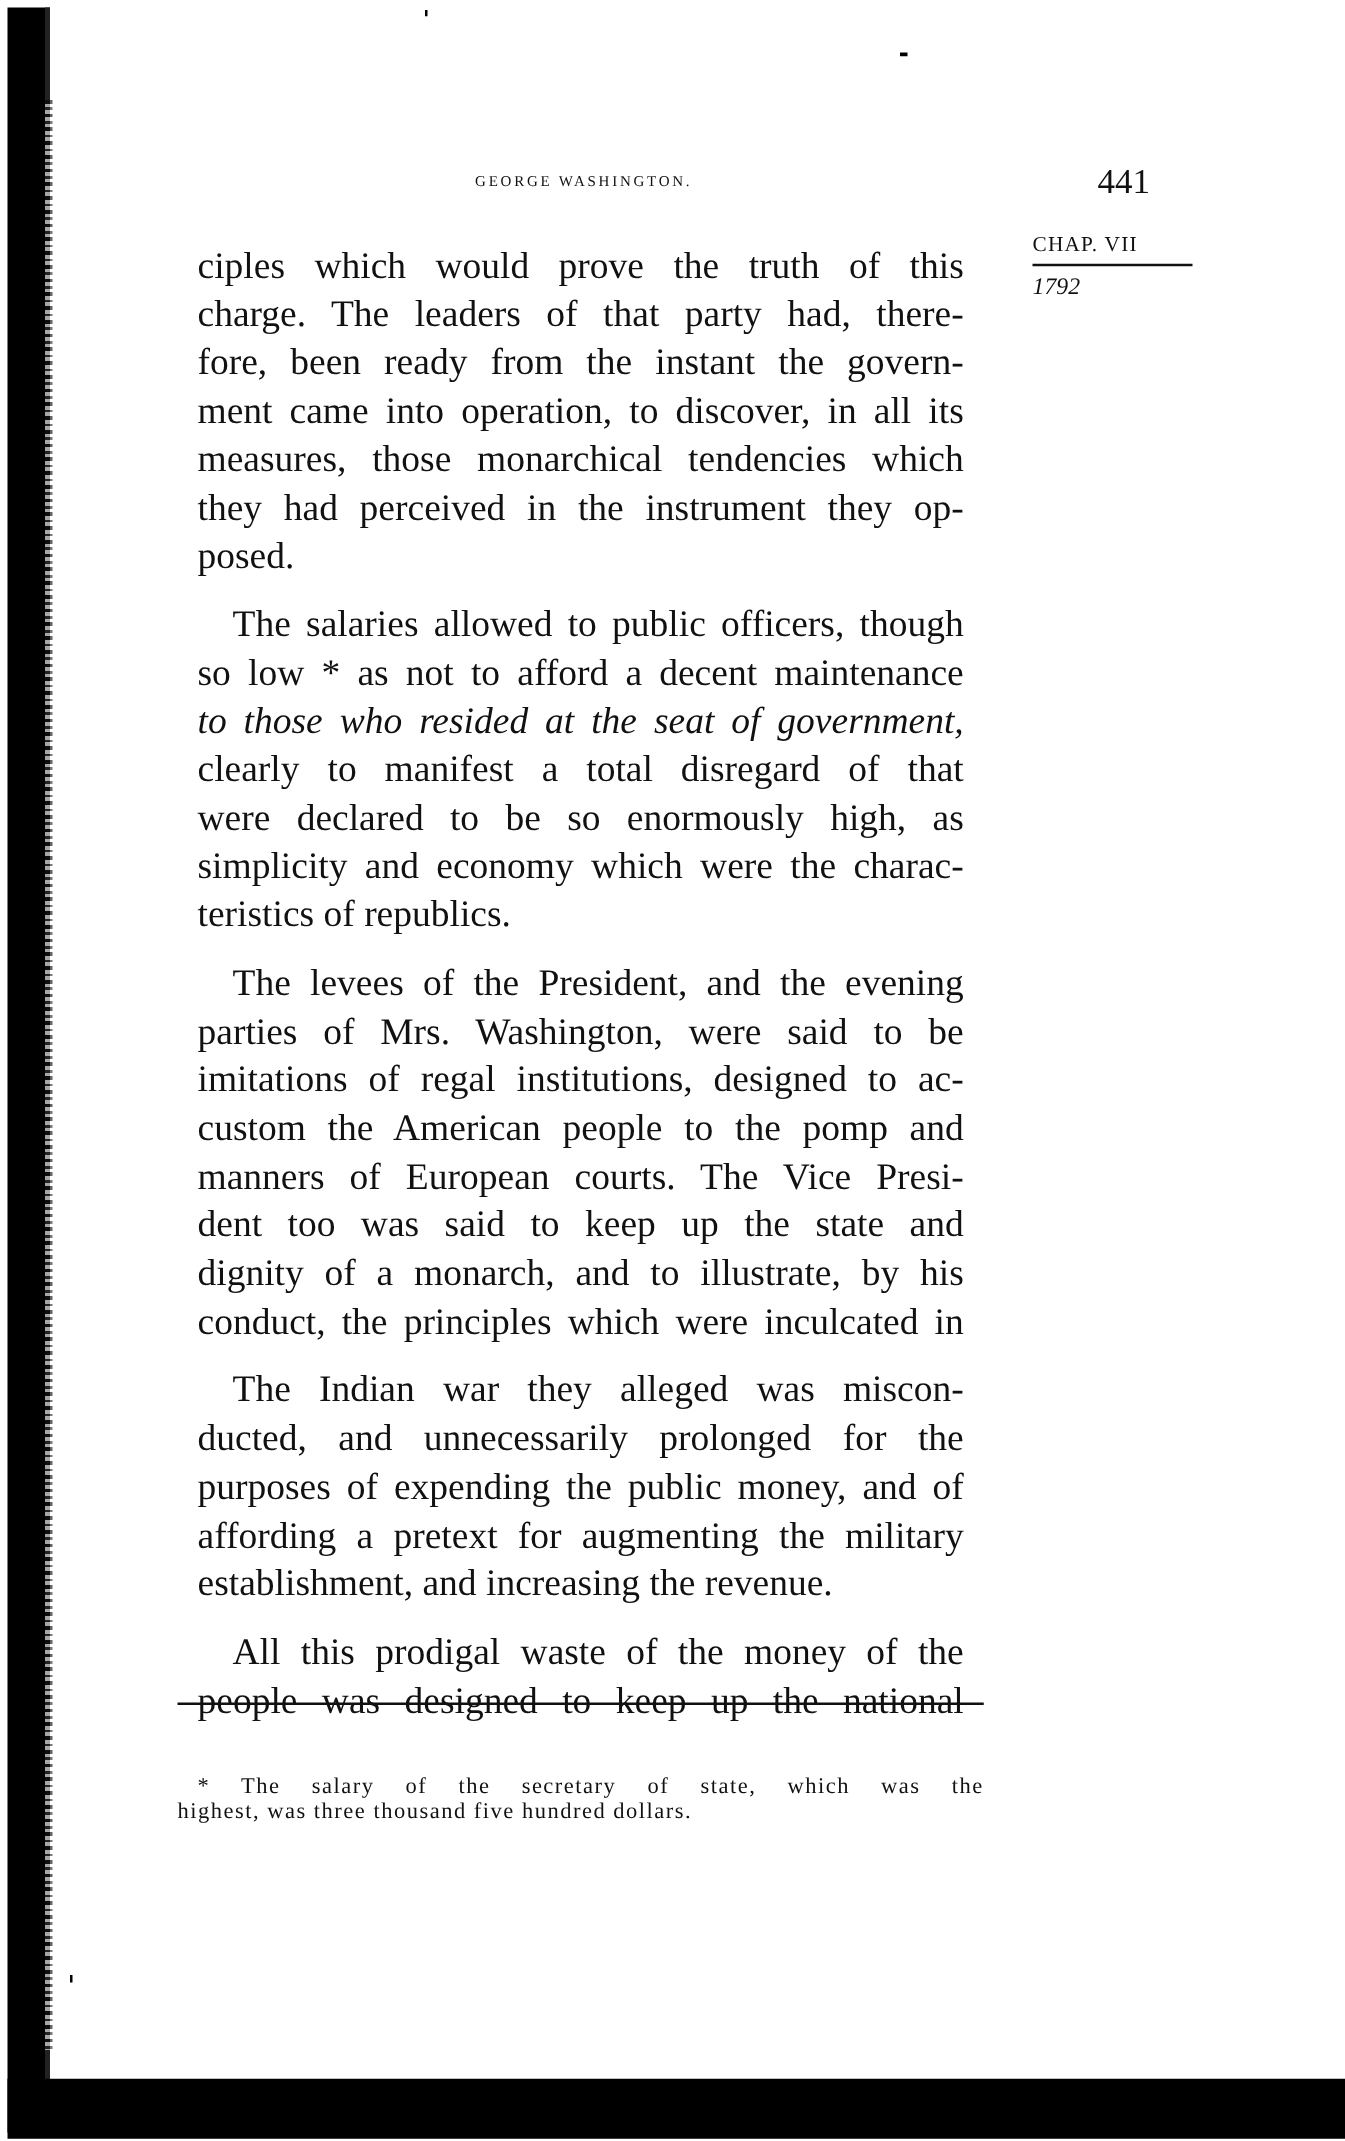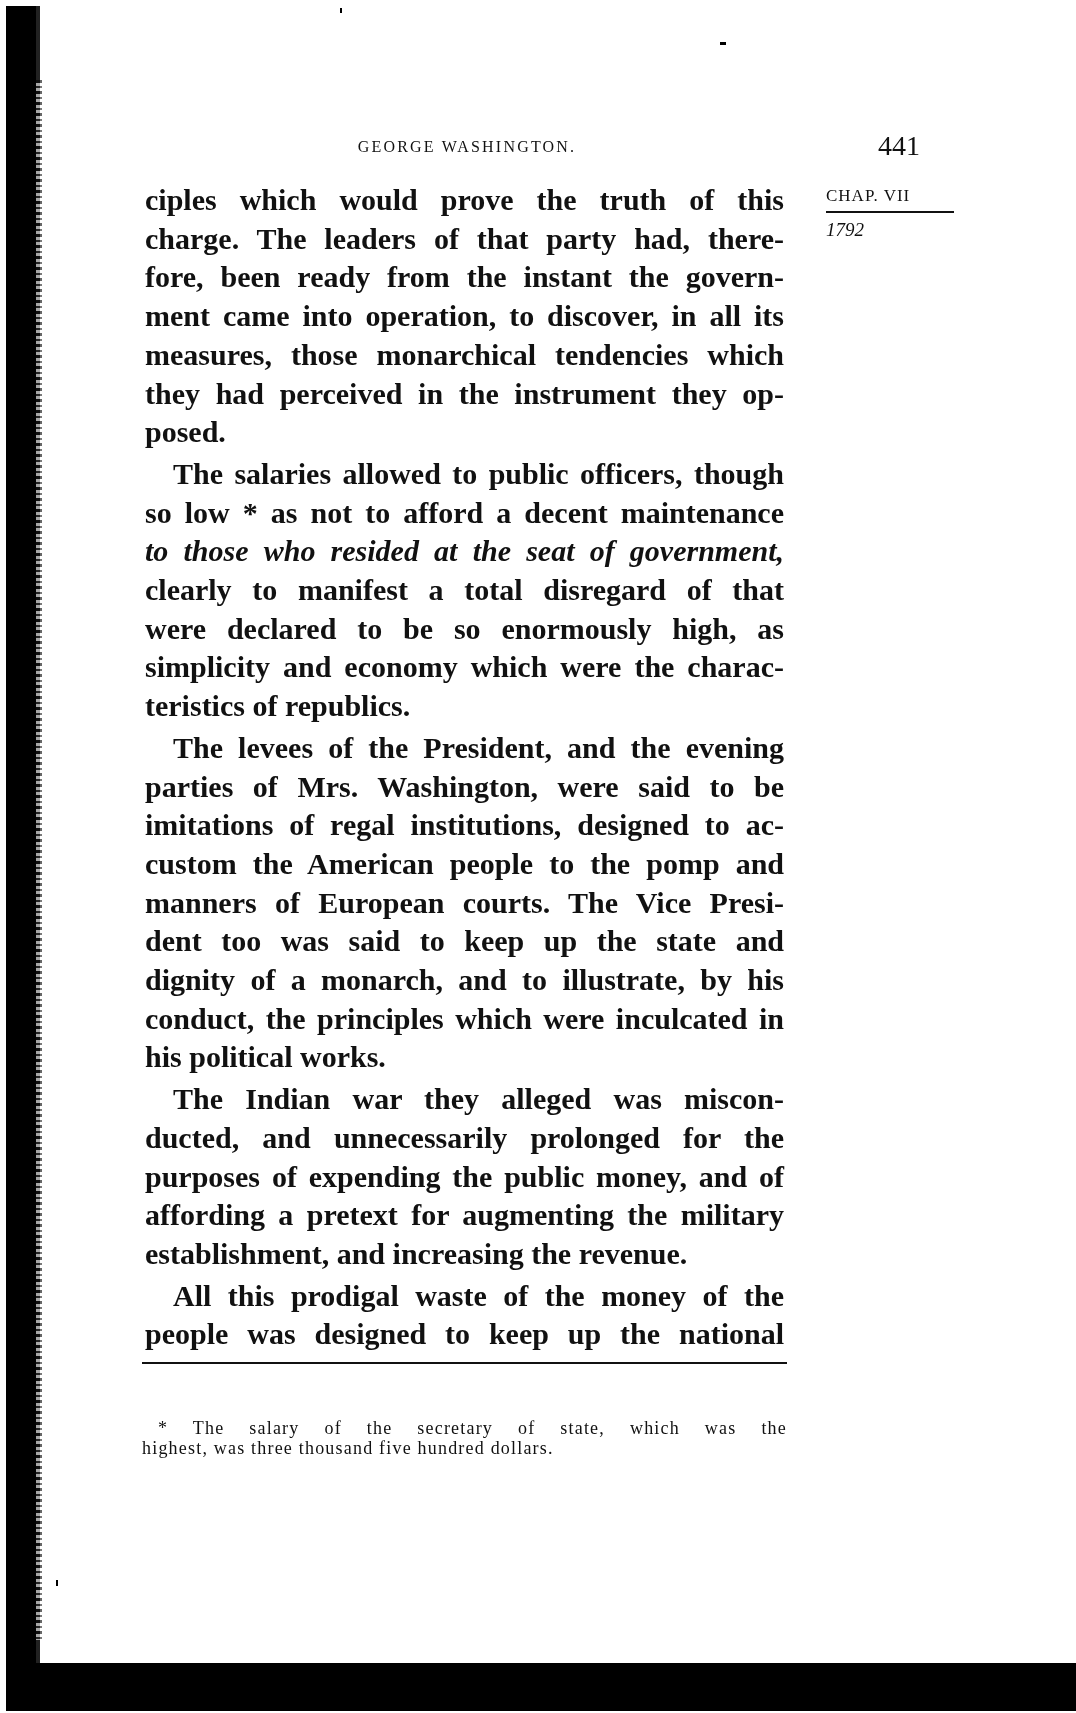--- a/index.html
+++ b/index.html
@@ -16,36 +16,36 @@
     position:absolute; left:36px; top:80px; width:6px; height:1560px;
     background:repeating-linear-gradient(180deg,#000 0 3px,#fff 3px 6px,#222 6px 8px,#fff 8px 11px);
     opacity:.6;
   }
   .bottom-bar {
     position:absolute; left:6px; top:1663px; width:1070px; height:48px; background:#000;
   }
   .speck { position:absolute; background:#000; }
   .running-head {
     position:absolute; left:142px; top:138px; width:650px;
-    text-align:center; font-size:16px; letter-spacing:2.2px; font-variant:small-caps;
+    text-align:center; font-size:12px; letter-spacing:2.2px; font-variant:small-caps;
   }
   .page-number {
     position:absolute; left:878px; top:130px; font-size:28px;
   }
   .margin-note {
     position:absolute; left:826px; top:186px; width:128px; text-align:left;
   }
   .chap { font-size:17px; letter-spacing:1px; font-variant:small-caps; padding-bottom:3px; }
   .chap-rule { height:2px; background:#111; margin:2px 0 6px 0; }
   .year { font-size:19px; font-style:italic; }
   .body-text {
     position:absolute; left:142px; top:178px; width:645px;
     font-size:30px; line-height:38.7px; text-align:justify;
   }
-  .para { margin:3px; text-indent:0;font-weight:bold; }
+  .para { margin:16px; text-indent:0; }
   .line { display:block; text-align:justify; text-align-last:justify; white-space:nowrap; }
   .line.last { text-align-last:left; }
   .footnote-rule {
     position:absolute; left:142px; top:1362px; width:645px; height:2px; background:#111;
   }
   .footnote {
     position:absolute; left:142px; top:1374px; width:645px;
     font-size:18px; line-height:20px; letter-spacing:1.2px; font-family:"Liberation Serif","DejaVu Serif",serif;margin-top:44px;
   }
   .footnote .line { text-align-last:justify; }
@@ -92,21 +92,20 @@
   </div>
   <div class="para">
     <span class="line" style="padding-left:28px">The levees of the President, and the evening</span>
     <span class="line">parties of Mrs. Washington, were said to be</span>
     <span class="line">imitations of regal institutions, designed to ac-</span>
     <span class="line">custom the American people to the pomp and</span>
     <span class="line">manners of European courts. The Vice Presi-</span>
     <span class="line">dent too was said to keep up the state and</span>
     <span class="line">dignity of a monarch, and to illustrate, by his</span>
     <span class="line">conduct, the principles which were inculcated in</span>
-    <span class="line last">his political works.</span>
   </div>
   <div class="para">
     <span class="line" style="padding-left:28px">The Indian war they alleged was miscon-</span>
     <span class="line">ducted, and unnecessarily prolonged for the</span>
     <span class="line">purposes of expending the public money, and of</span>
     <span class="line">affording a pretext for augmenting the military</span>
     <span class="line last">establishment, and increasing the revenue.</span>
   </div>
   <div class="para">
     <span class="line" style="padding-left:28px">All this prodigal waste of the money of the</span>

